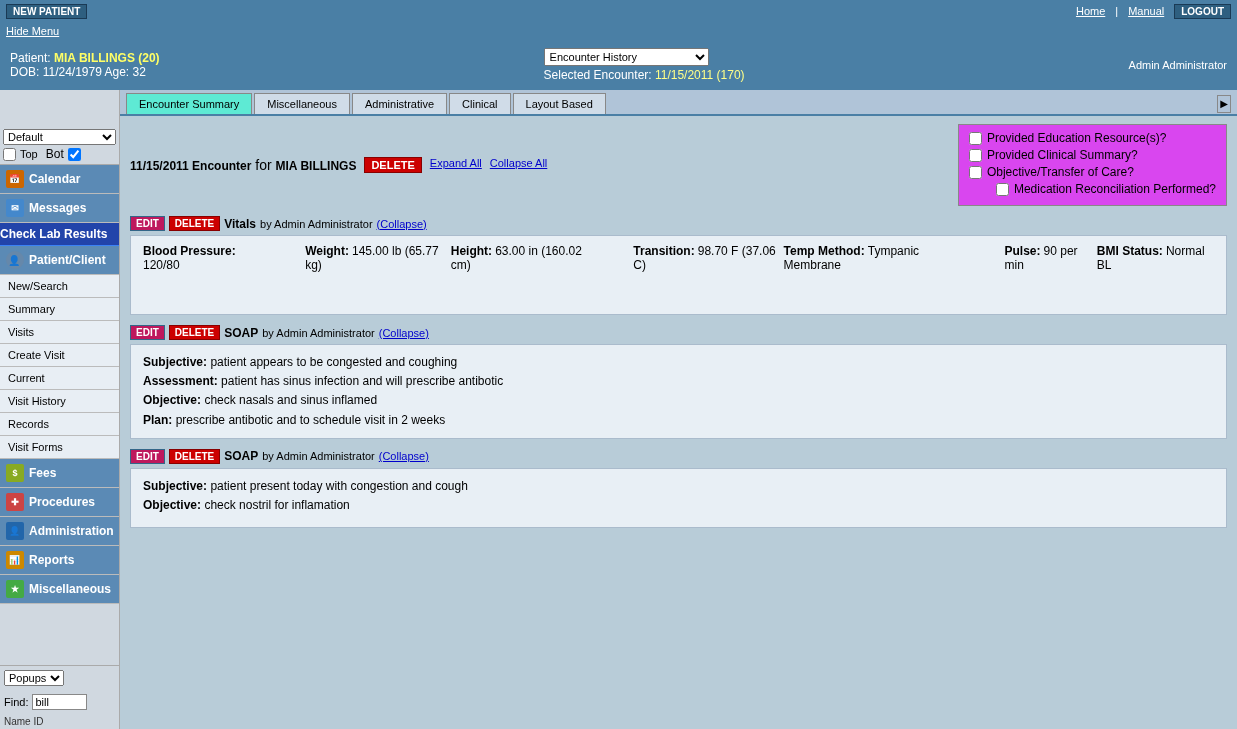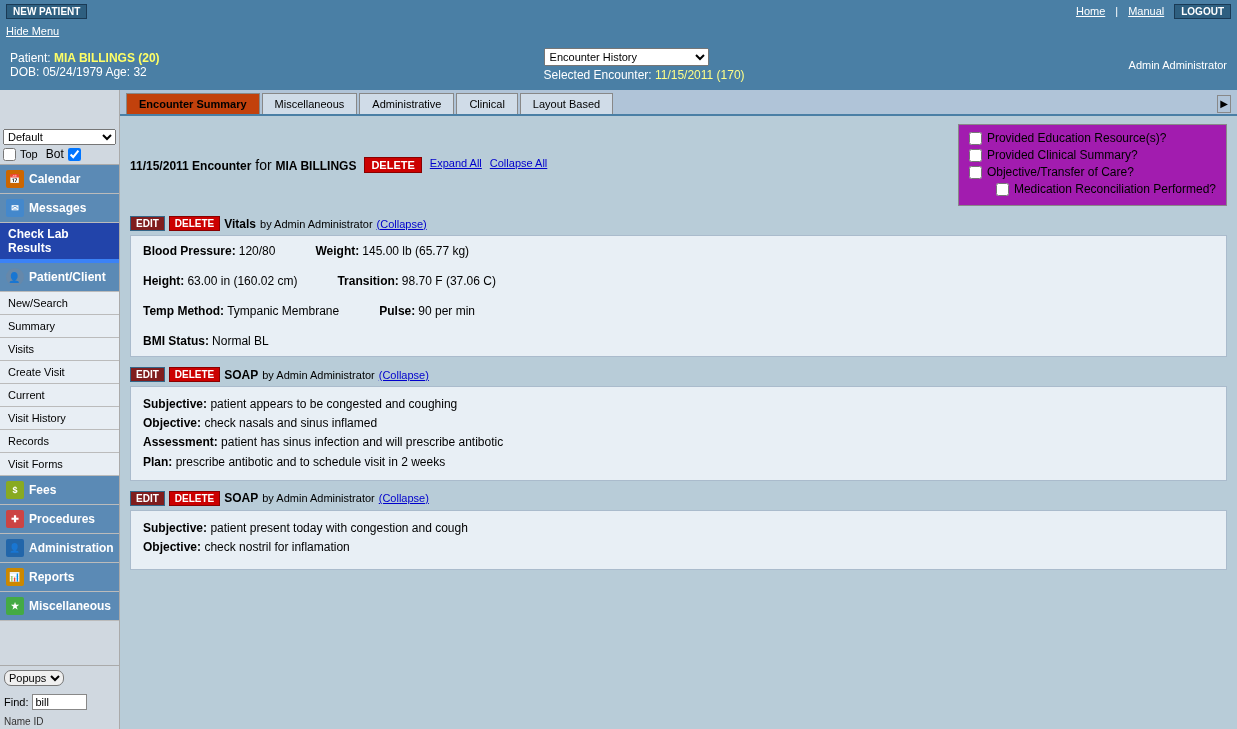--- a/index.html
+++ b/index.html
@@ -108,22 +108,22 @@
     .tab {
       padding: 4px 12px;
       background: #d0dce8;
       border: 1px solid #888;
       border-bottom: none;
       cursor: pointer;
       font-size: 11px;
       color: #000;
     }
     .tab.active {
-      background: #c2410c;
-      font-weight: bold;
+      background: #5eead4;
+      font-weight: normal;
       color: #000;
     }
     .scroll-right {
       margin-left: auto;
       width: 14px;
       height: 18px;
       background: #b0c4d8;
       border: 1px solid #888;
       cursor: pointer;
       display: flex;
@@ -165,21 +165,21 @@
       color: #0000cc;
       text-decoration: underline;
       cursor: pointer;
       font-size: 11px;
       background: none;
       border: none;
     }
 
     
     .checkboxes-panel {
-      background: #a21caf;
+      background: #d946ef;
       border: 1px solid #888;
       padding: 6px 10px;
       font-size: 11px;
     }
     .checkboxes-panel div {
       display: flex;
       align-items: center;
       gap: 5px;
       margin-bottom: 3px;
     }
@@ -188,21 +188,21 @@
     .section-block {
       margin-bottom: 10px;
     }
     .section-header {
       display: flex;
       align-items: center;
       gap: 4px;
       margin-bottom: 4px;
     }
     .edit-btn {
-      background: #7f1d1d;
+      background: #be185d;
       color: white;
       border: 1px solid #336688;
       padding: 1px 5px;
       font-size: 10px;
       cursor: pointer;
       font-weight: bold;
     }
     .del-btn {
       background: #cc0000;
       color: white;
@@ -215,21 +215,21 @@
     .section-title { font-size: 12px; font-weight: bold; }
     .collapse-link { color: #0000cc; text-decoration: underline; cursor: pointer; font-size: 11px; }
 
     
     .section-content {
       background: #e8eff5;
       border: 1px solid #aabbcc;
       padding: 8px 12px;
       min-height: 80px;
     }
-    .vitals-grid { display: flex; flex-direction: column; gap: 16px; }
+    .vitals-grid { display: flex; flex-direction: row; gap: 4px; }
     .vitals-row { display: flex; gap: 40px; }
     .vital-item { font-size: 11px; }
     .vital-item strong { font-weight: bold; }
 
     .soap-content { font-size: 11px; line-height: 1.6; }
     .soap-content strong { font-weight: bold; }
 
     
     .content-scroll::-webkit-scrollbar { width: 14px; }
     .content-scroll::-webkit-scrollbar-track { background: #c8d8e8; }
@@ -254,21 +254,21 @@
   </div>
 </div>
 
 <div style="background:#4a7fa5; height:18px; display:flex; align-items:center; padding:0 6px;">
   <a class="hide-menu">Hide Menu</a>
 </div>
 
 <div style="background:#4a7fa5; display:flex; align-items:center; justify-content:space-between; padding:3px 10px; height:50px;">
   <div style="color:white; font-size:11px;">
     <div><span>Patient: </span><span style="color:#ffff66; font-weight:bold;">MIA BILLINGS (20)</span></div>
-    <div>DOB: 05/24/1979  Age: 32</div>
+    <div>DOB: 11/24/1979  Age: 32</div>
   </div>
 
   <div style="display:flex; flex-direction:column; align-items:flex-start;">
     <select style="font-size:11px; min-width:165px; padding:1px;">
       <option>Encounter History</option>
     </select>
     <div style="color:white; font-size:11px; margin-top:2px;">
       <span>Selected Encounter: </span><span style="color:#ffff88;">11/15/2011 (170)</span>
     </div>
   </div>
@@ -298,21 +298,21 @@
       <span>Calendar</span>
     </div>
 
     <div class="sidebar-btn">
       <div class="icon icon-messages" style="width:18px;height:18px;background:#4488cc;border-radius:2px;display:flex;align-items:center;justify-content:center;">
         <span style="color:white;font-size:9px;">✉</span>
       </div>
       <span>Messages</span>
     </div>
 
-    <div style="background:#2244aa; color:white; font-weight:bold; font-size:11px; padding:4px 8px; border-bottom:4px solid #3b82f6; cursor:pointer;">
+    <div style="background:#2244aa; color:white; font-weight:bold; font-size:11px; padding:4px 0; border-bottom:1px solid #3b82f6; cursor:pointer;">
       <span>Check Lab Results</span>
     </div>
 
     <div class="sidebar-btn">
       <div class="icon" style="width:18px;height:18px;background:#6688aa;border-radius:50%;display:flex;align-items:center;justify-content:center;">
         <span style="color:white;font-size:10px;">👤</span>
       </div>
       <span>Patient/Client</span>
     </div>
 
@@ -356,21 +356,21 @@
     <div class="sidebar-btn">
       <div class="icon" style="width:18px;height:18px;background:#44aa44;border-radius:2px;display:flex;align-items:center;justify-content:center;">
         <span style="color:white;font-size:9px;">★</span>
       </div>
       <span>Miscellaneous</span>
     </div>
 
     <div class="sidebar-bottom"></div>
 
     <div class="popups-bar">
-      <select style="font-size:11px;border-radius:7px;">
+      <select style="font-size:11px;">
         <option>Popups</option>
       </select>
     </div>
 
     <div class="find-bar">
       <label>Find:</label>
       <input type="text" value="bill" style="">
     </div>
     <div style="padding:2px 4px; font-size:10px; background:#d0d8e0; color:#333;">Name    ID</div>
   </div>
@@ -451,22 +451,22 @@
         <div class="section-header">
           <button class="edit-btn">EDIT</button>
           <button class="del-btn">DELETE</button>
           <span class="section-title">SOAP</span>
           <span style="font-size:11px;">by Admin Administrator</span>
           <span class="collapse-link">(Collapse)</span>
         </div>
         <div class="section-content">
           <div class="soap-content">
             <div><strong>Subjective:</strong> <span>patient appears to be congested and coughing</span></div>
+            <div><strong>Assessment:</strong> <span>patient has sinus infection and will prescribe antibotic</span></div>
             <div><strong>Objective:</strong> <span>check nasals and sinus inflamed</span></div>
-            <div><strong>Assessment:</strong> <span>patient has sinus infection and will prescribe antibotic</span></div>
             <div><strong>Plan:</strong> <span>prescribe antibotic and to schedule visit in 2 weeks</span></div>
           </div>
         </div>
       </div>
 
       <div class="section-block">
         <div class="section-header">
           <button class="edit-btn">EDIT</button>
           <button class="del-btn">DELETE</button>
           <span class="section-title">SOAP</span>

